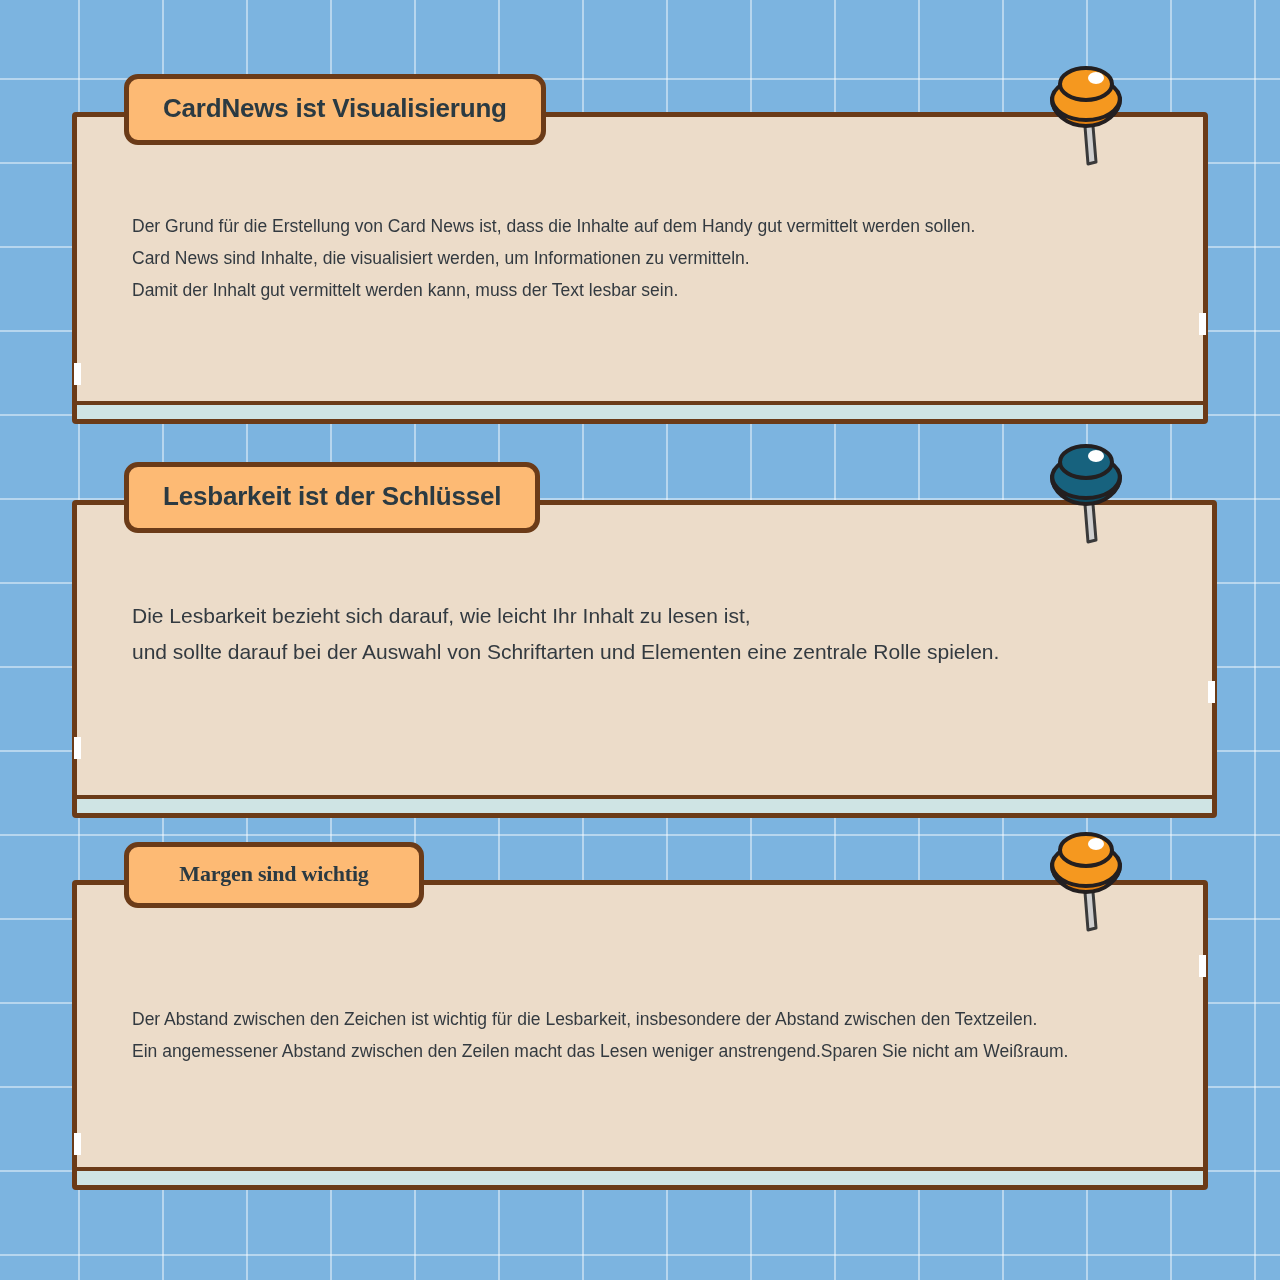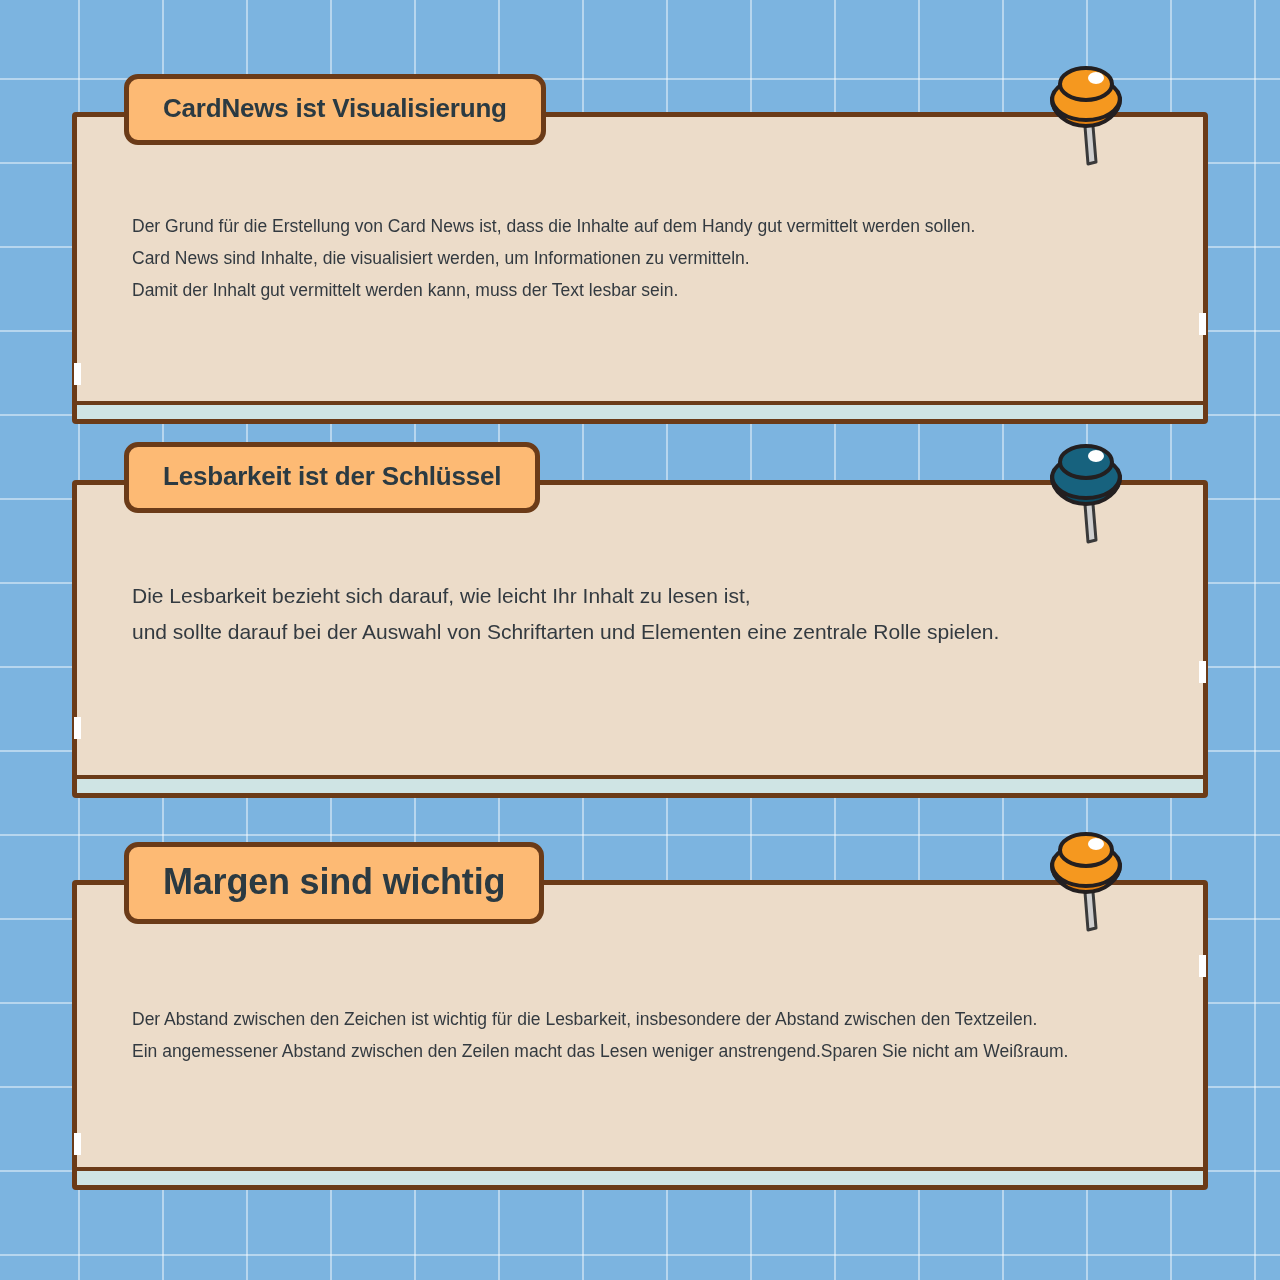--- a/index.html
+++ b/index.html
@@ -106,21 +106,21 @@
   
   .pin {
     position: absolute;
     width: 92px;
     height: 110px;
     z-index: 8;
   }
 
   
   #card-0 { top: 112px;  height: 312px; }
-  #card-1 { top: 480px;  height: 318px; }
+  #card-1 { top: 500px;  height: 318px; padding-left: 9px; }
   #card-2 { top: 880px;  height: 310px; }
 
   #text-0 { top: 100px; }
   #text-1 { top: 100px; }
   #text-2 { top: 125px; }
 
   #pin-0 { left: 1040px; top: 62px; }
   #pin-1 { left: 1040px; top: 440px; }
   #pin-2 { left: 1040px; top: 828px; }
 </style>
@@ -157,21 +157,21 @@
       <p>und sollte darauf bei der Auswahl von Schriftarten und Elementen eine zentrale Rolle spielen.</p>
     </div>
   </div>
 
   <div class="card" id="card-2">
     <div class="card-body">
       <div class="card-foot"></div>
       <div class="tick left" style="top:248px"></div>
       <div class="tick right" style="top:70px"></div>
     </div>
-    <div class="card-title" style="font-size:36px;">Margen sind wichtig</div>
+    <div class="card-title" style="font-size:22px;font-family:Liberation Serif, serif;">Margen sind wichtig</div>
     <div class="card-text t-small" id="text-2">
       <p>Der Abstand zwischen den Zeichen ist wichtig für die Lesbarkeit, insbesondere der Abstand zwischen den Textzeilen.</p>
       <p>Ein angemessener Abstand zwischen den Zeilen macht das Lesen weniger anstrengend.Sparen Sie nicht am Weißraum.</p>
     </div>
   </div>
 
 </div>
 
 <div class="pin" id="pin-0">
   <svg width="92" height="110" viewBox="0 0 92 110">

